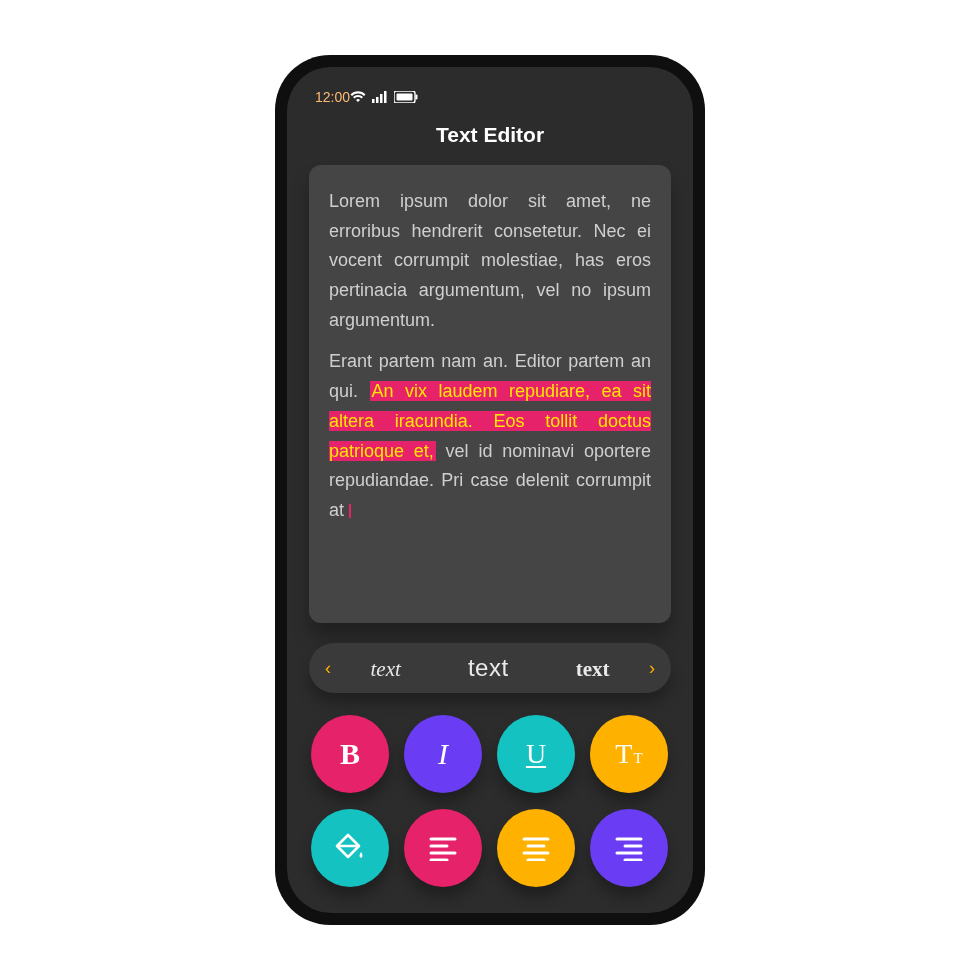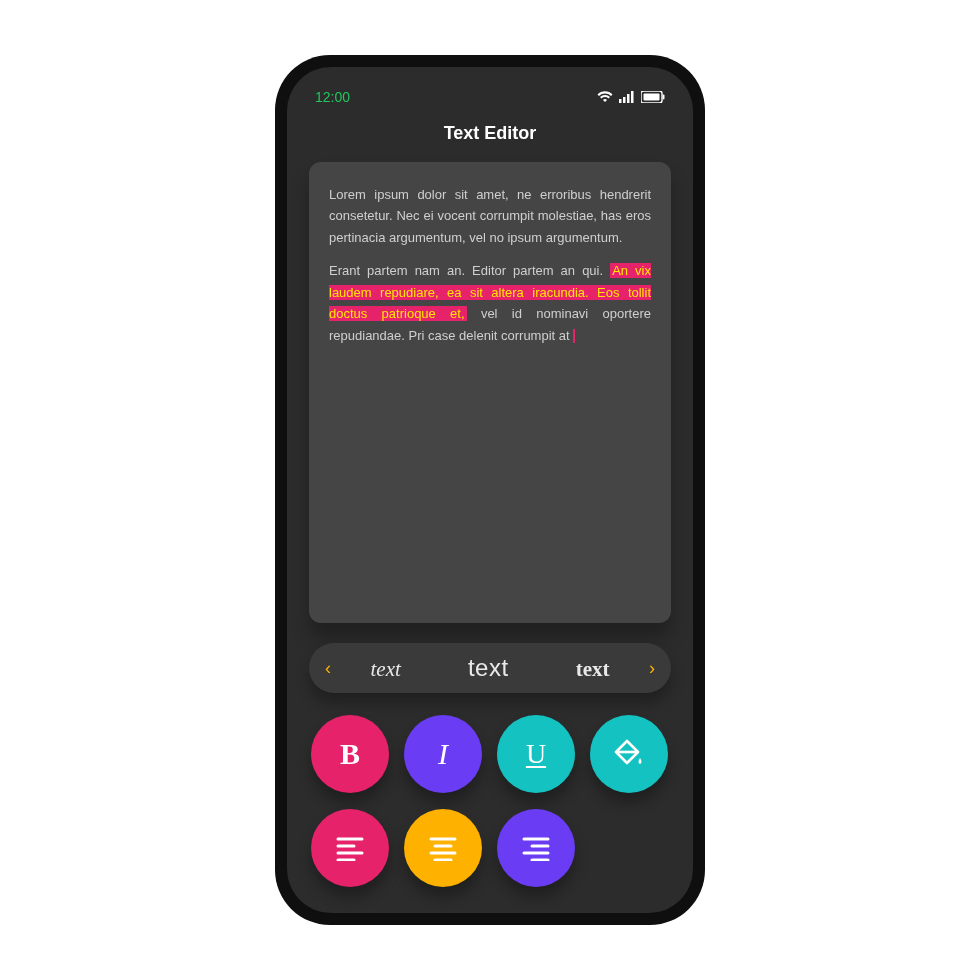--- a/index.html
+++ b/index.html
@@ -25,42 +25,41 @@
     height: 100%;
     background: #2c2c2c;
     border-radius: 44px;
     overflow: hidden;
     display: flex;
     flex-direction: column;
     padding: 18px 22px;
   }
   .status-bar {
     display: flex;
-    justify-content: space-between;
-    align-items: center;
-    color: #22c55e;
+    align-items: center;
+    color: #fdba74;
     font-size: 14px;
     font-weight: 500;
     padding: 4px 6px 10px;
   }
   .status-icons { display: flex; gap: 6px; align-items: center; }
   .app-title {
     color: #fff;
     font-weight: 800;
-    font-size: 18px;
+    font-size: 21px;
     text-align: center;
     margin: 8px 0 18px;
   }
   .editor-area {
     background: #454545;
     border-radius: 12px;
     padding: 22px 20px;
     flex: 1;
     color: #cfcfcf;
-    font-size: 13px;
+    font-size: 18px;
     line-height: 1.65;
     text-align: justify;
     box-shadow: 0 14px 18px rgba(0,0,0,0.28);
     margin-bottom: 20px;
     overflow: hidden;
   }
   .editor-area p { margin-bottom: 12px; }
   .hl {
     background: #e6226a;
     color: #ffe600;
@@ -182,20 +181,23 @@
     <div class="tool-grid">
       <div class="tool-btn c-pink">
         <span class="glyph-bold">B</span>
       </div>
       <div class="tool-btn c-purple">
         <span class="glyph-italic">I</span>
       </div>
       <div class="tool-btn c-teal">
         <span class="glyph-underline">U</span>
       </div>
+      <div class="tool-btn c-yellow">
+        <span class="glyph-textsize"><span class="big">T</span><span class="small">T</span></span>
+      </div>
       <div class="tool-btn c-teal">
         <span>
           <svg width="34" height="34" viewBox="0 0 34 34">
               <g fill="none" stroke="#fff" stroke-width="2.6" stroke-linejoin="round">
                 <path d="M15 4 L26 15 L15 26 L4 15 Z"></path>
                 <path d="M4 15 L26 15"></path>
               </g>
               <path d="M28 21 C30 24 30 26 28 27 C26 26 26 24 28 21 Z" fill="#fff"></path>
             </svg>
         </span>

